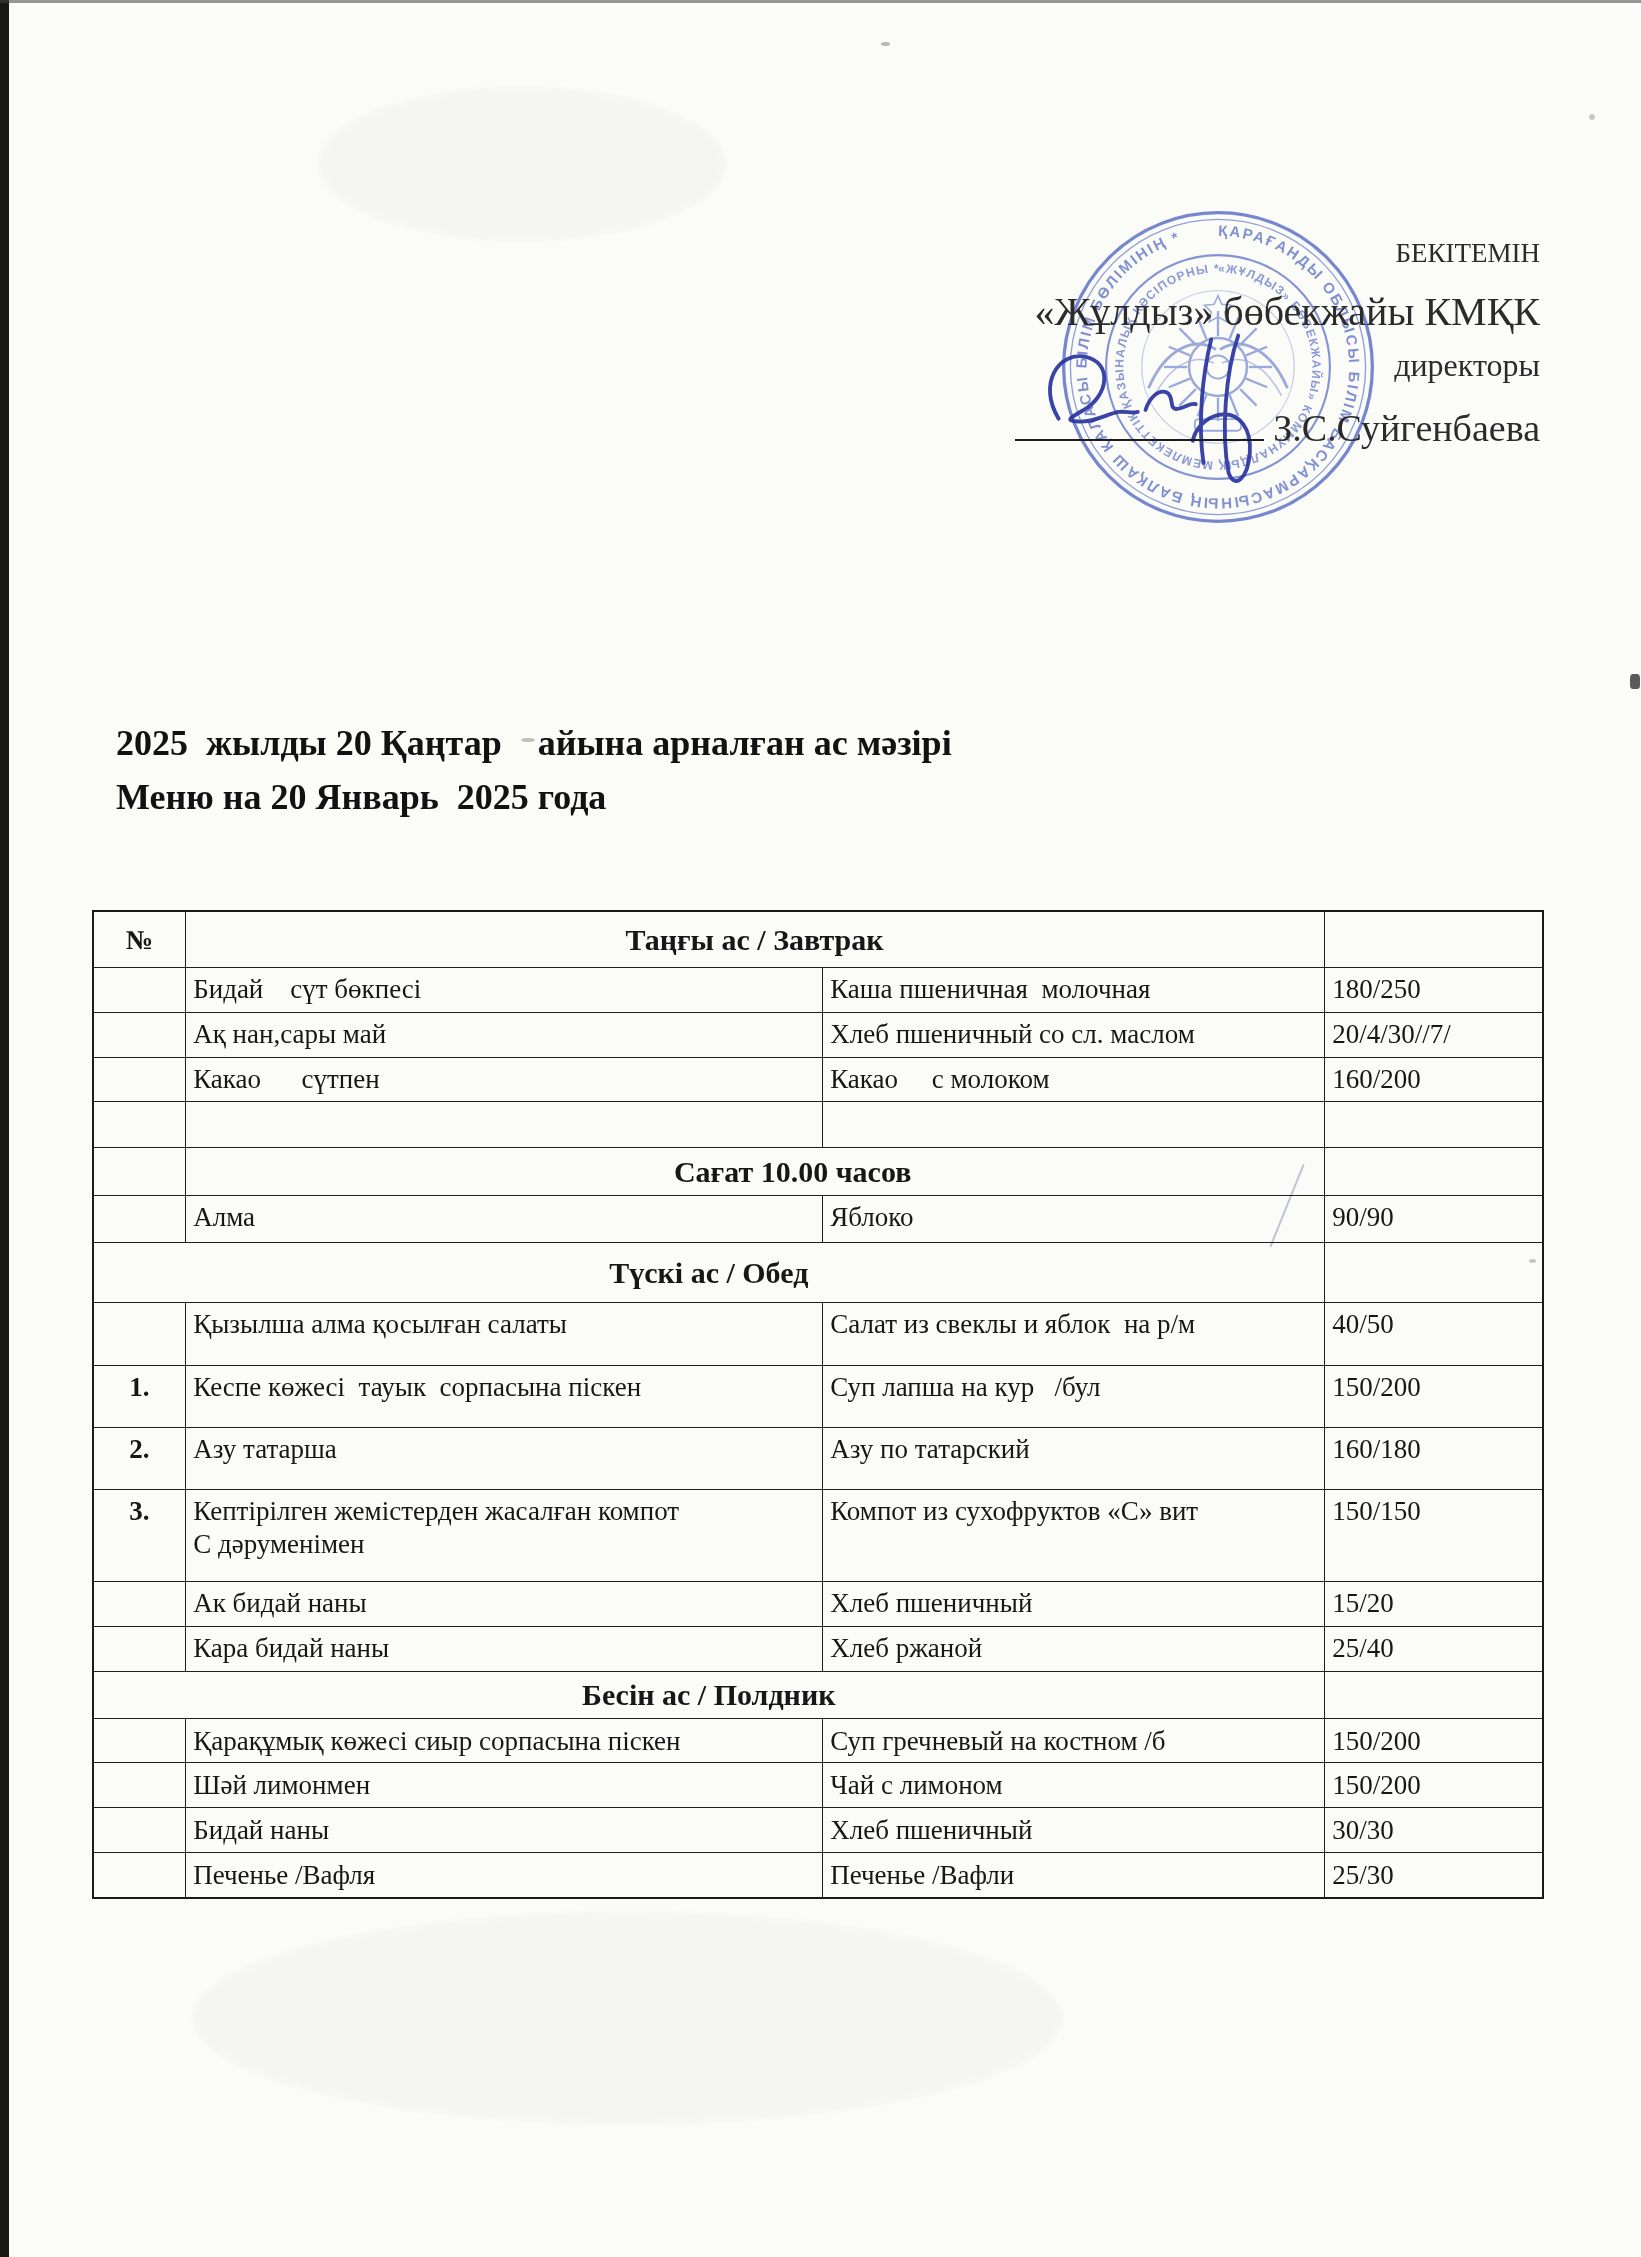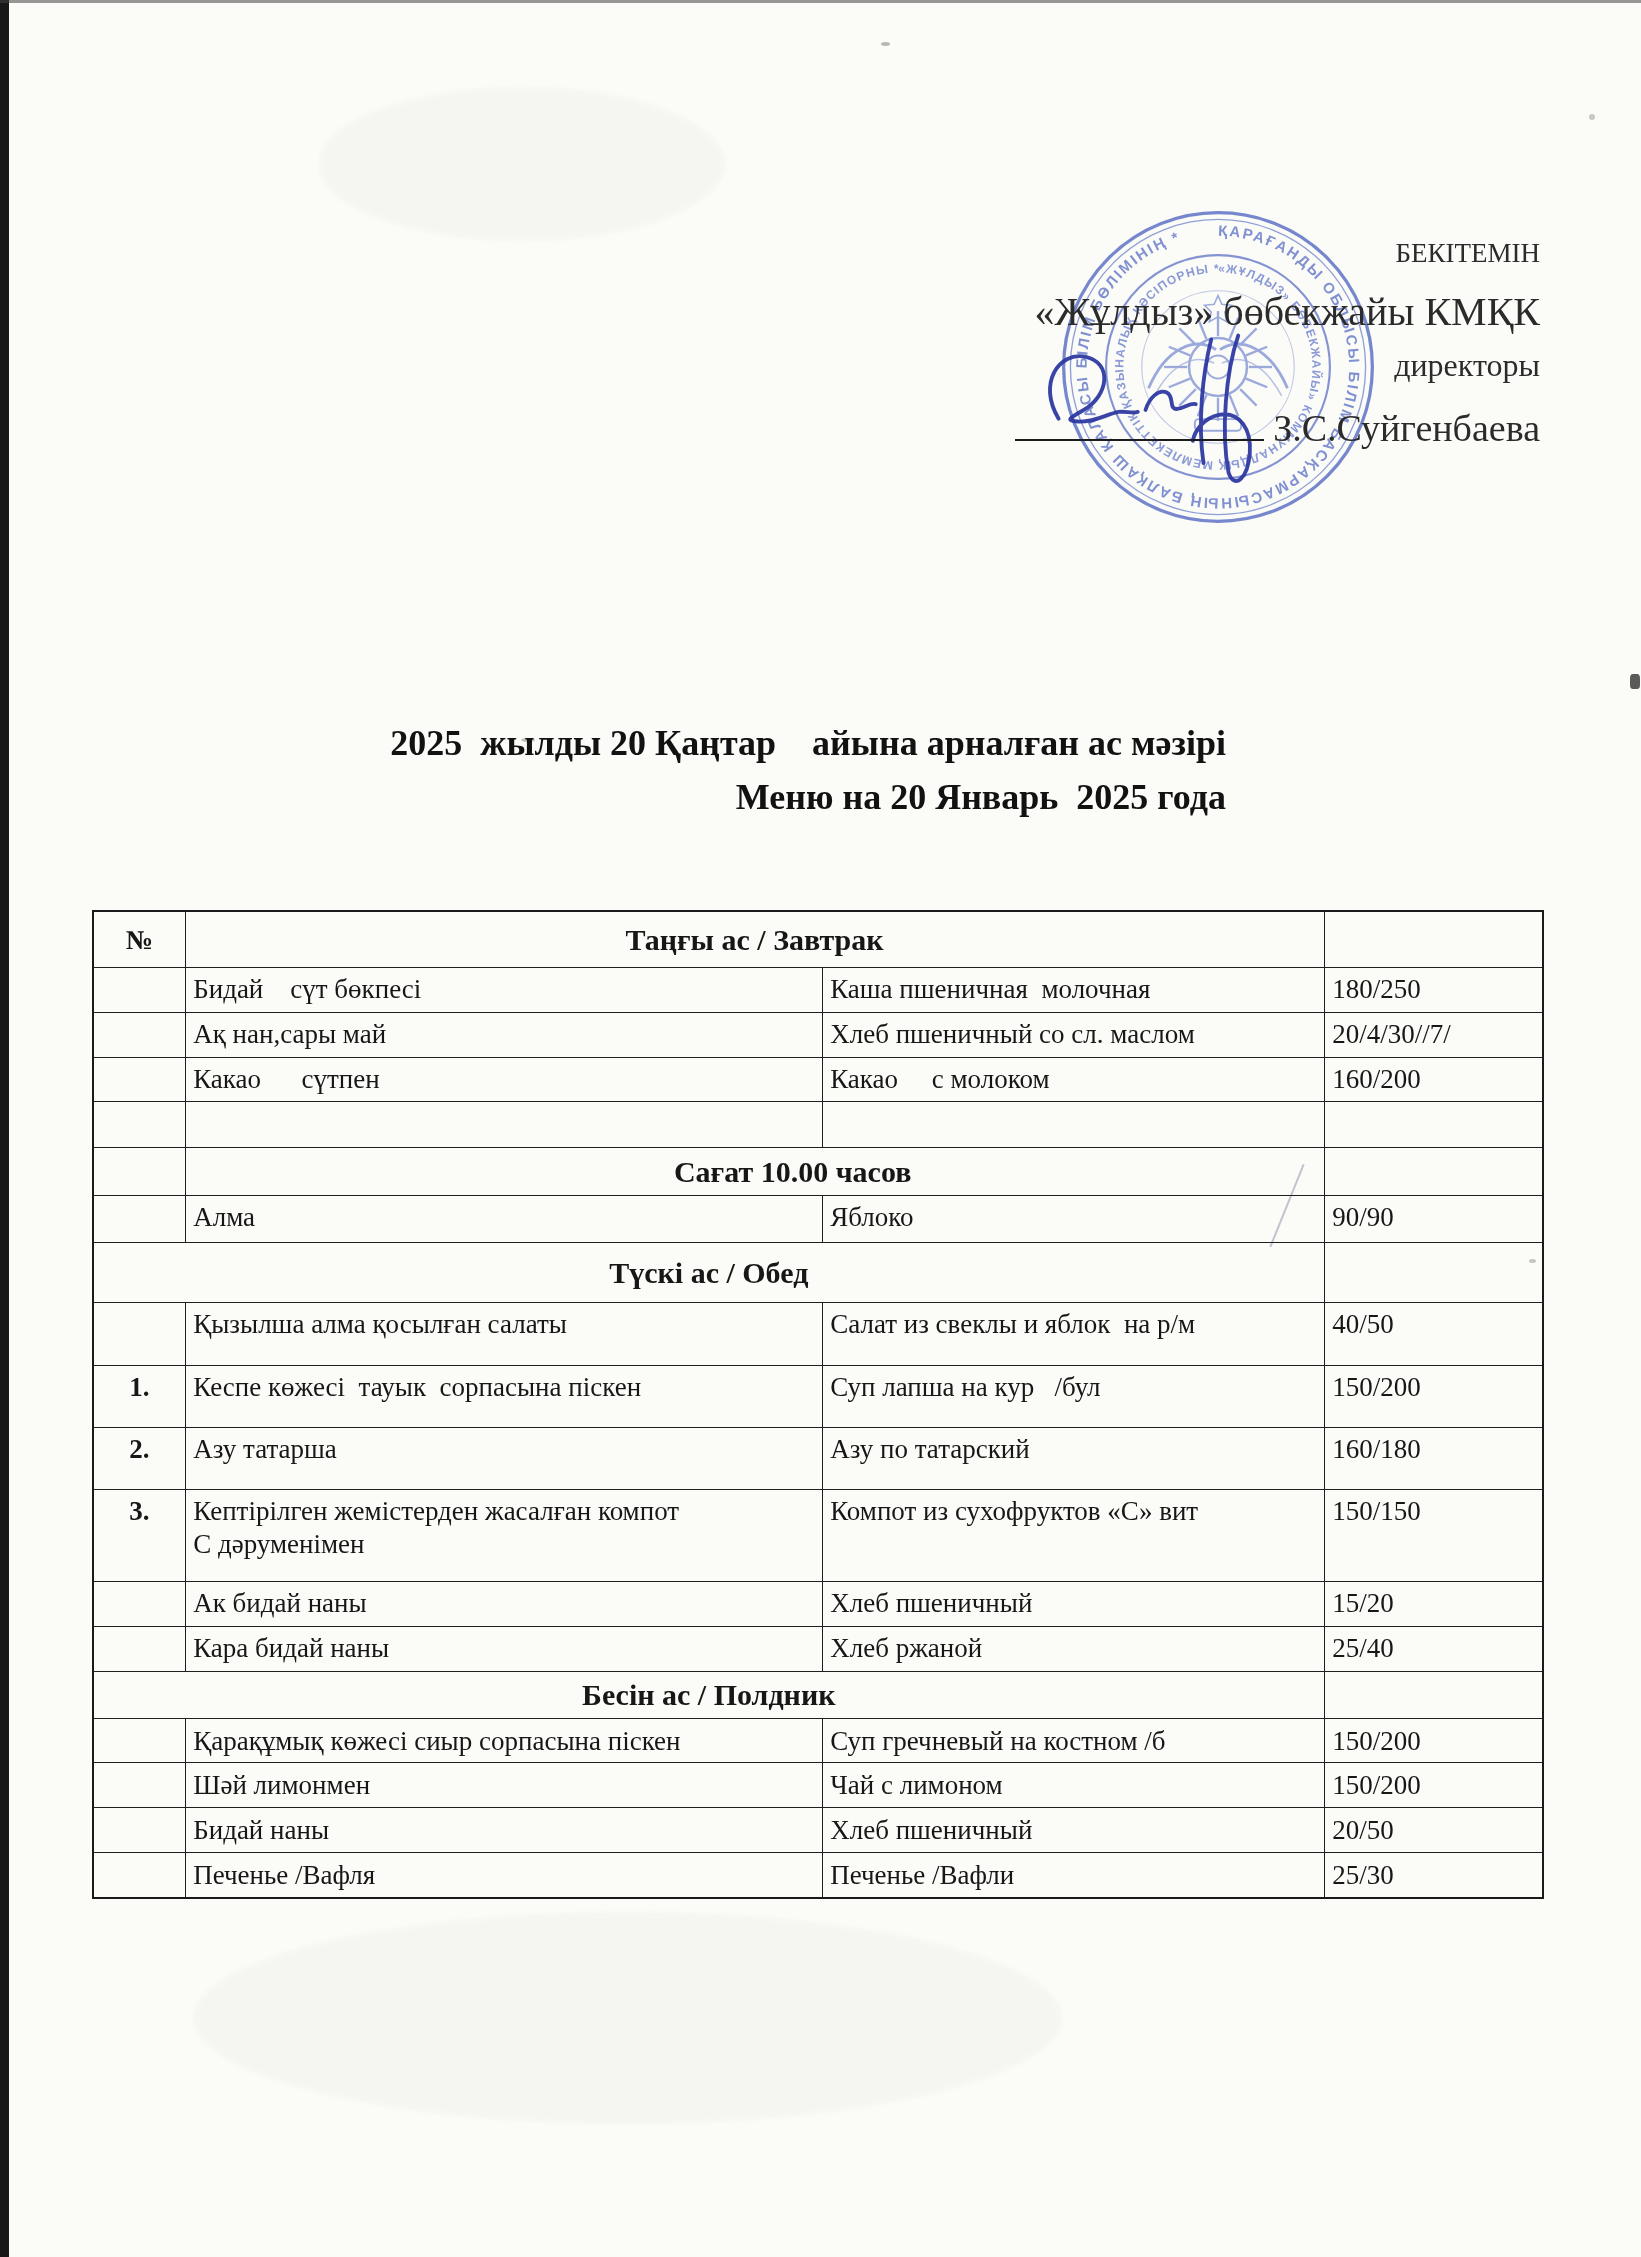--- a/index.html
+++ b/index.html
@@ -28,21 +28,21 @@
     display:inline-block;width:249px;border-bottom:2.9px solid #1c1c1c;
     vertical-align:baseline;margin-right:9.7px;height:1.0em;
   }
 
   
   .stamp{position:absolute;left:1054px;top:203px;width:328px;height:328px;opacity:.88;}
   .signature-svg{position:absolute;left:1020px;top:324px;width:280px;height:169px;}
 
   
   .doc-title{
-    position:absolute;left:116px;top:716px;width:1110px;text-align:right;
+    position:absolute;left:116px;top:716px;width:1110px;text-align:left;
     font-weight:bold;font-size:36px;line-height:1.5;color:#121212;
   }
   .doc-title div{white-space:pre-wrap;}
 
   
   table.menu{
     position:absolute;left:92px;top:910px;width:1450px;
     border-collapse:collapse;table-layout:fixed;
     font-size:27px;color:#171717;
   }
@@ -246,21 +246,21 @@
     <tr style="height:45px">
       <td class="c-num"></td>
       <td class="c-kz">Шәй лимонмен</td>
       <td class="c-ru">Чай с лимоном</td>
       <td class="c-portion">150/200</td>
     </tr>
     <tr style="height:45px">
       <td class="c-num"></td>
       <td class="c-kz">Бидай наны</td>
       <td class="c-ru">Хлеб пшеничный</td>
-      <td class="c-portion">20/50</td>
+      <td class="c-portion">30/30</td>
     </tr>
     <tr style="height:46px">
       <td class="c-num"></td>
       <td class="c-kz">Печенье /Вафля</td>
       <td class="c-ru">Печенье /Вафли</td>
       <td class="c-portion">25/30</td>
     </tr>
   </tbody>
 </table>
 

